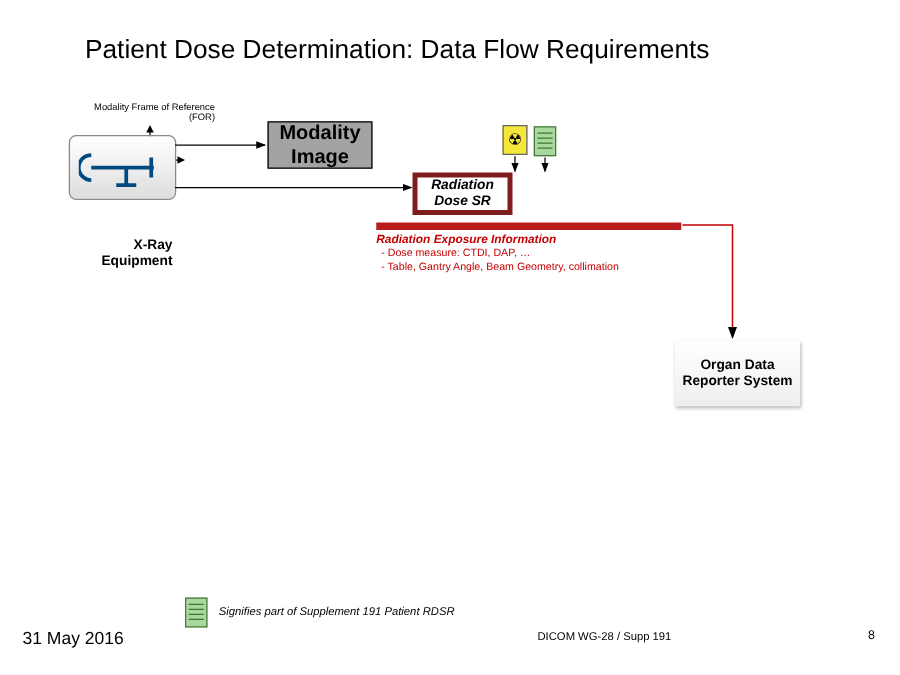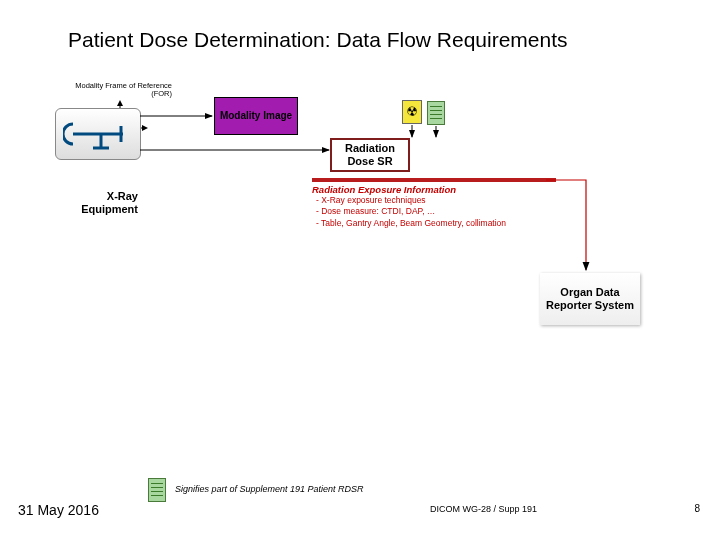--- a/index.html
+++ b/index.html
@@ -59,44 +59,45 @@
     width: 80px;
     line-height: 1.2;
   }
   .mod-image {
     position: absolute;
     top: 97px;
     left: 214px;
     width: 84px;
     height: 38px;
     border: 1px solid #000;
-    background: #a21caf;
-    font-size: 10px;
+    background: #a3a3a3;
+    font-size: 16px;
     font-weight: bold;
     text-align: center;
     display: flex;
     align-items: center;
     justify-content: center;
     line-height: 1.2;
   }
   .rad-dose-sr {
     position: absolute;
     top: 138px;
     left: 330px;
     width: 80px;
     height: 34px;
-    border: 2px solid #7f1d1d;
+    border: 4px solid #7f1d1d;
     background: #fff;
     font-size: 11px;
     font-weight: bold;
     text-align: center;
     display: flex;
     align-items: center;
     justify-content: center;
     line-height: 1.2;
+    font-style: italic;
   }
   .rad-icon {
     position: absolute;
     top: 100px;
     left: 402px;
     width: 20px;
     height: 24px;
     border: 1px solid #666;
     background: #f5e63c;
     font-size: 13px;
@@ -119,24 +120,24 @@
     height: 3px;
     border-top: 1px solid #3a7a2a;
     border-bottom: 1px solid #3a7a2a;
   }
   .supp-icon::before { top: 4px; }
   .supp-icon::after { top: 12px; }
   .supp-icon-1 { top: 101px; left: 427px; }
   .rei-block {
     position: absolute;
     top: 178px;
-    left: 312px;
+    left: 301px;
     width: 244px;
     font-size: 9px;
-    border-top: 4px solid #b91c1c;
+    border-top: 6px solid #b91c1c;
   }
   .rei-header {
     font-style: italic;
     font-weight: bold;
     color: #c40000;
     font-size: 9.5px;
     padding-top: 2px;
   }
   .rei-item {
     color: #c40000;
@@ -225,21 +226,20 @@
 
 <div class="mod-image">Modality Image</div>
 
 <div class="rad-dose-sr">Radiation Dose SR</div>
 
 <div class="rad-icon">☢</div>
 <div class="supp-icon supp-icon-1"></div>
 
 <div class="rei-block">
   <div class="rei-header">Radiation Exposure Information</div>
-  <div class="rei-item">- X-Ray exposure techniques</div>
   <div class="rei-item">- Dose measure: CTDI, DAP, …</div>
   <div class="rei-item">- Table, Gantry Angle, Beam Geometry, collimation</div>
 </div>
 
 <div class="organ-dose">Organ Data Reporter System</div>
 
 <svg class="lines">
   <defs>
     <marker id="arr" markerWidth="8" markerHeight="8" refX="7" refY="3" orient="auto">
       <path d="M0,0 L8,3 L0,6 Z" fill="#000"></path>

